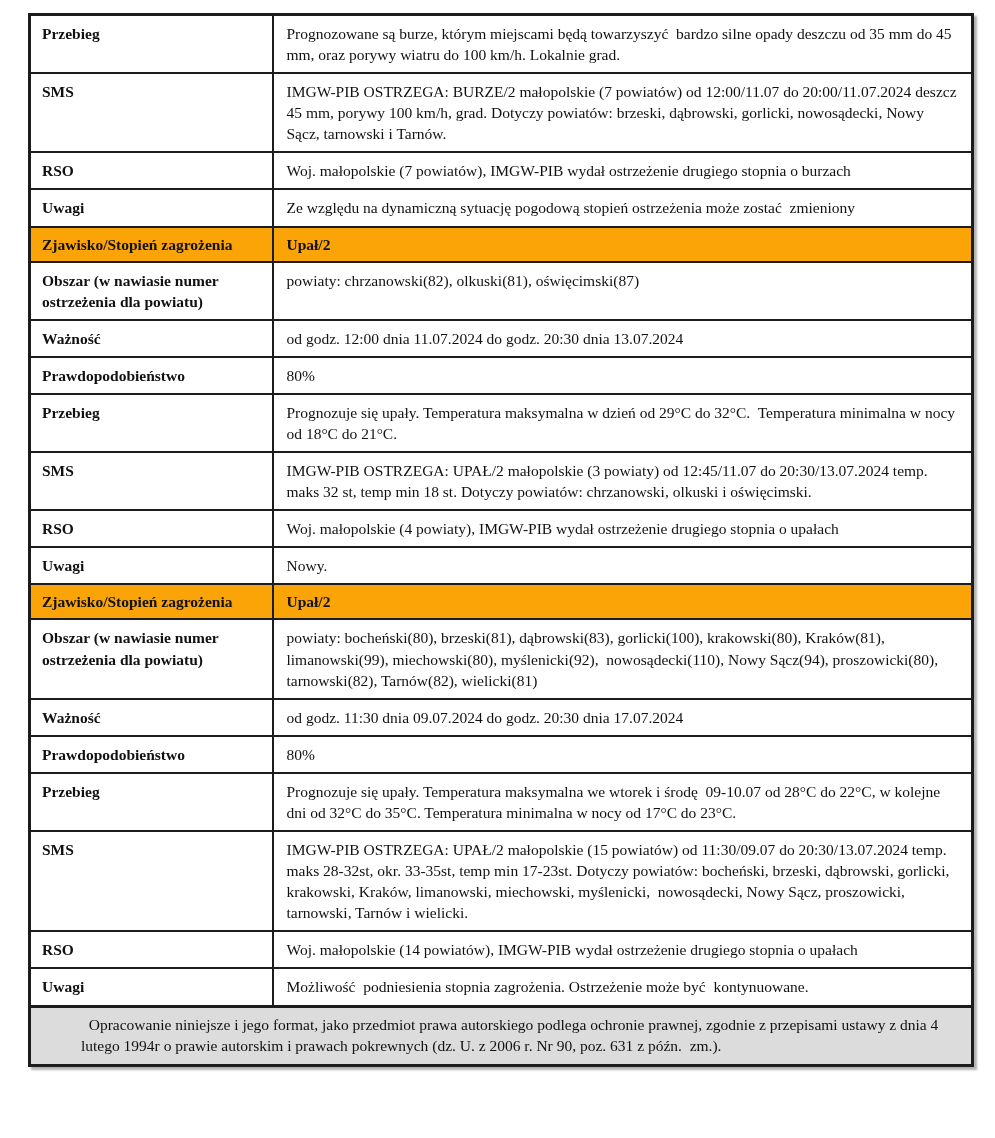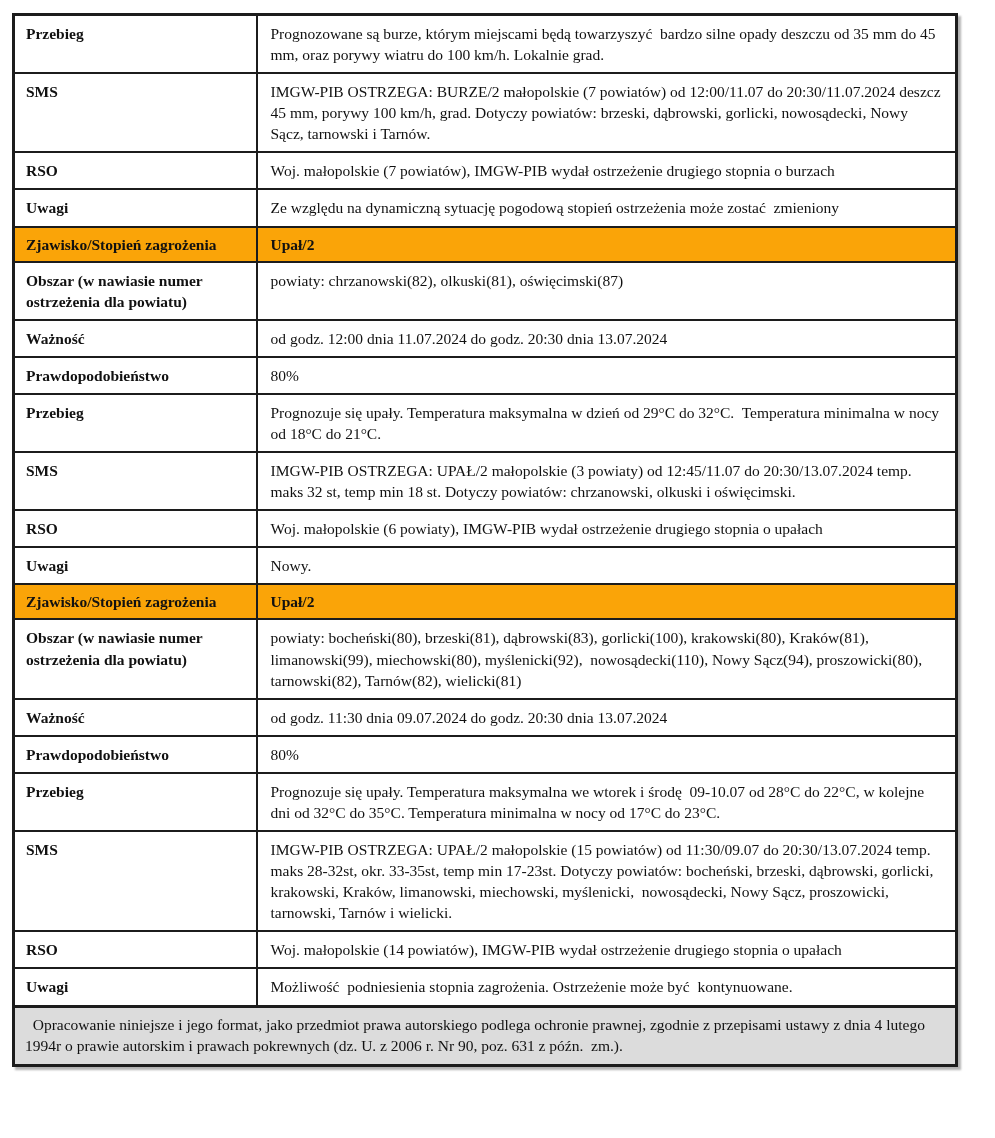--- a/index.html
+++ b/index.html
@@ -16,21 +16,21 @@
   }
   body {
     width: 995px;
     height: 1138px;
     font-family: "Liberation Serif", "DejaVu Serif", serif;
     color: var(--text-col);
     overflow: hidden;
   }
   .doc-wrap {
     position: absolute;
-    left: 12px;
+    left: 28px;
     top: 13px;
     width: 946px;
     box-shadow: 3px 3px 2px rgba(0,0,0,0.30);
   }
   table.warning-table {
     width: 100%;
     border-collapse: collapse;
     table-layout: fixed;
     border: 3px solid var(--border-col);
   }
@@ -58,35 +58,36 @@
   .copyright-box {
     background: var(--footer-bg);
     border: 3px solid var(--border-col);
     border-top: 0;
     padding: 6px 10px 8px 10px;
     font-size: 15.5px;
     line-height: 1.36;
   }
   .copyright-box .line {
     white-space: pre-wrap;
+    margin-left: 40px;
   }
 </style>
 </head>
 <body>
 
 <div class="doc-wrap">
   <table class="warning-table">
     <tbody>
         <tr>
           <td class="lbl">Przebieg</td>
           <td class="val">Prognozowane są burze, którym miejscami będą towarzyszyć  bardzo silne opady deszczu od 35 mm do 45 mm, oraz porywy wiatru do 100 km/h. Lokalnie grad.</td>
         </tr>
         <tr>
           <td class="lbl">SMS</td>
-          <td class="val">IMGW-PIB OSTRZEGA: BURZE/2 małopolskie (7 powiatów) od 12:00/11.07 do 20:30/11.07.2024 deszcz 45 mm, porywy 100 km/h, grad. Dotyczy powiatów: brzeski, dąbrowski, gorlicki, nowosądecki, Nowy Sącz, tarnowski i Tarnów.</td>
+          <td class="val">IMGW-PIB OSTRZEGA: BURZE/2 małopolskie (7 powiatów) od 12:00/11.07 do 20:00/11.07.2024 deszcz 45 mm, porywy 100 km/h, grad. Dotyczy powiatów: brzeski, dąbrowski, gorlicki, nowosądecki, Nowy Sącz, tarnowski i Tarnów.</td>
         </tr>
         <tr>
           <td class="lbl">RSO</td>
           <td class="val">Woj. małopolskie (7 powiatów), IMGW-PIB wydał ostrzeżenie drugiego stopnia o burzach</td>
         </tr>
         <tr>
           <td class="lbl">Uwagi</td>
           <td class="val">Ze względu na dynamiczną sytuację pogodową stopień ostrzeżenia może zostać  zmieniony</td>
         </tr>
         <tr class="hdr">
@@ -108,37 +109,37 @@
         <tr>
           <td class="lbl">Przebieg</td>
           <td class="val">Prognozuje się upały. Temperatura maksymalna w dzień od 29°C do 32°C.  Temperatura minimalna w nocy od 18°C do 21°C.</td>
         </tr>
         <tr>
           <td class="lbl">SMS</td>
           <td class="val">IMGW-PIB OSTRZEGA: UPAŁ/2 małopolskie (3 powiaty) od 12:45/11.07 do 20:30/13.07.2024 temp. maks 32 st, temp min 18 st. Dotyczy powiatów: chrzanowski, olkuski i oświęcimski.</td>
         </tr>
         <tr>
           <td class="lbl">RSO</td>
-          <td class="val">Woj. małopolskie (6 powiaty), IMGW-PIB wydał ostrzeżenie drugiego stopnia o upałach</td>
+          <td class="val">Woj. małopolskie (4 powiaty), IMGW-PIB wydał ostrzeżenie drugiego stopnia o upałach</td>
         </tr>
         <tr>
           <td class="lbl">Uwagi</td>
           <td class="val">Nowy.</td>
         </tr>
         <tr class="hdr">
           <td class="lbl">Zjawisko/Stopień zagrożenia</td>
           <td class="val">Upał/2</td>
         </tr>
         <tr>
           <td class="lbl">Obszar (w nawiasie numer ostrzeżenia dla powiatu)</td>
           <td class="val">powiaty: bocheński(80), brzeski(81), dąbrowski(83), gorlicki(100), krakowski(80), Kraków(81), limanowski(99), miechowski(80), myślenicki(92),  nowosądecki(110), Nowy Sącz(94), proszowicki(80), tarnowski(82), Tarnów(82), wielicki(81)</td>
         </tr>
         <tr>
           <td class="lbl">Ważność</td>
-          <td class="val">od godz. 11:30 dnia 09.07.2024 do godz. 20:30 dnia 13.07.2024</td>
+          <td class="val">od godz. 11:30 dnia 09.07.2024 do godz. 20:30 dnia 17.07.2024</td>
         </tr>
         <tr>
           <td class="lbl">Prawdopodobieństwo</td>
           <td class="val">80%</td>
         </tr>
         <tr>
           <td class="lbl">Przebieg</td>
           <td class="val">Prognozuje się upały. Temperatura maksymalna we wtorek i środę  09-10.07 od 28°C do 22°C, w kolejne dni od 32°C do 35°C. Temperatura minimalna w nocy od 17°C do 23°C.</td>
         </tr>
         <tr>

